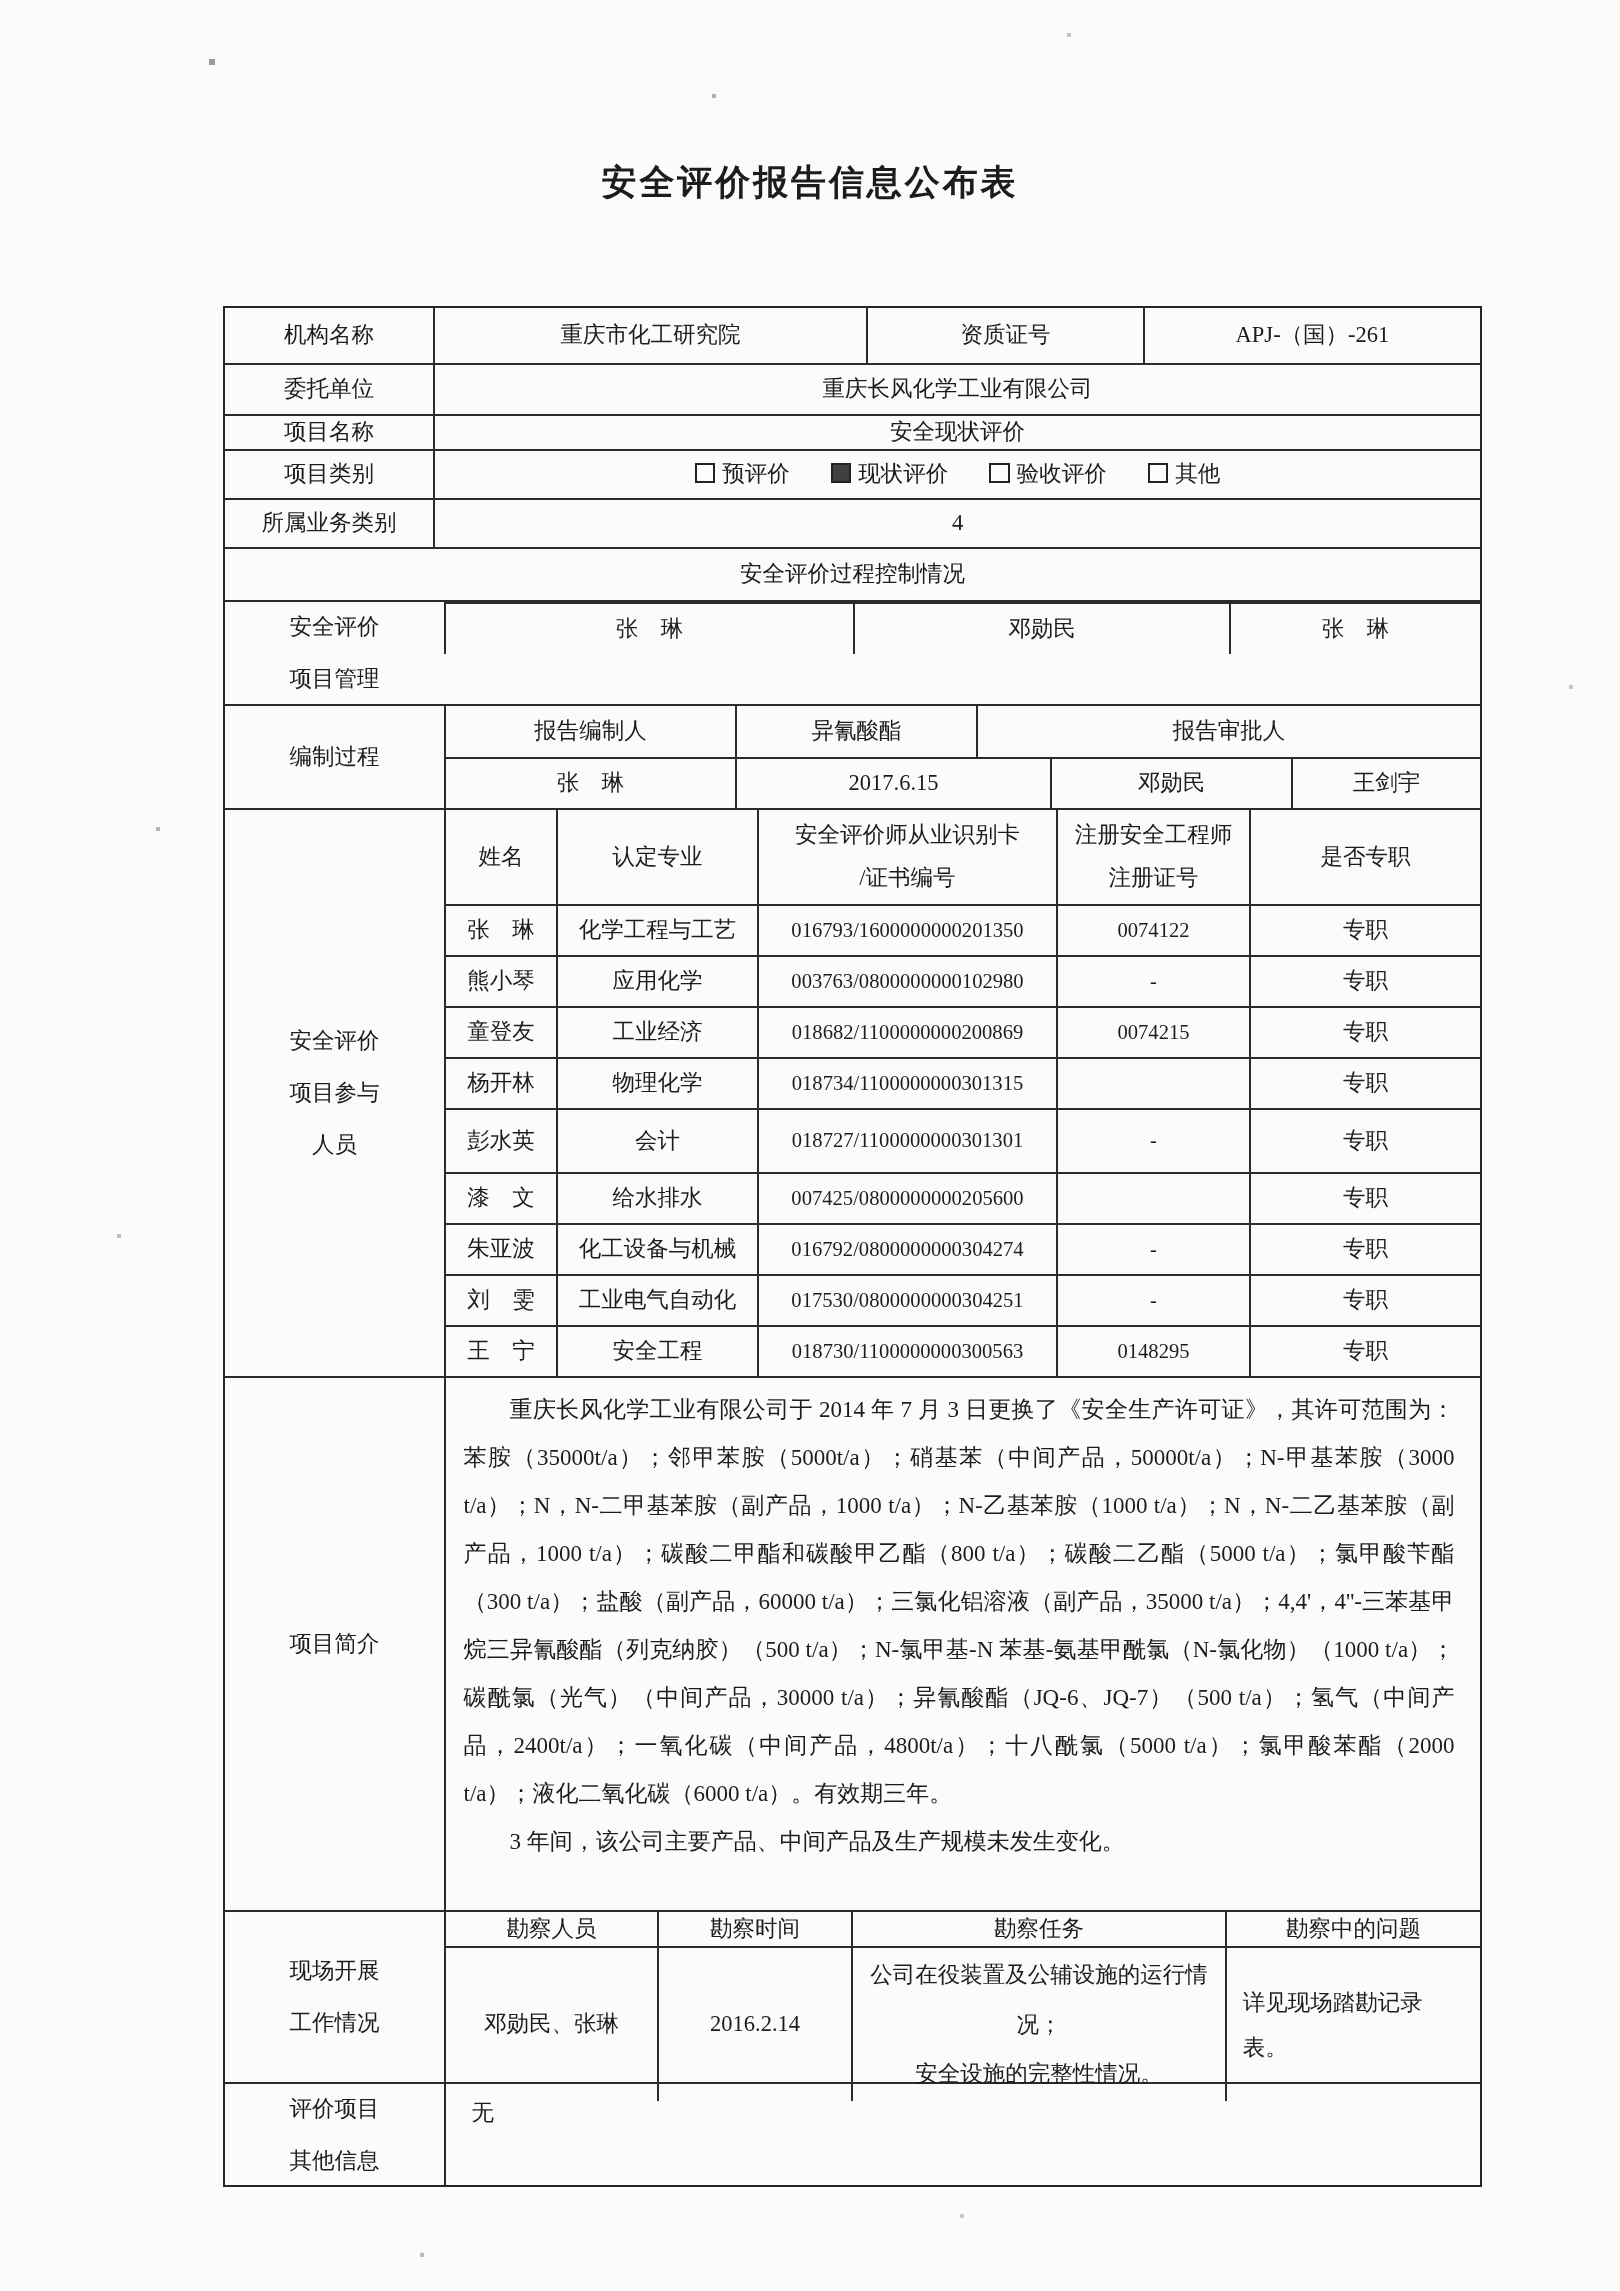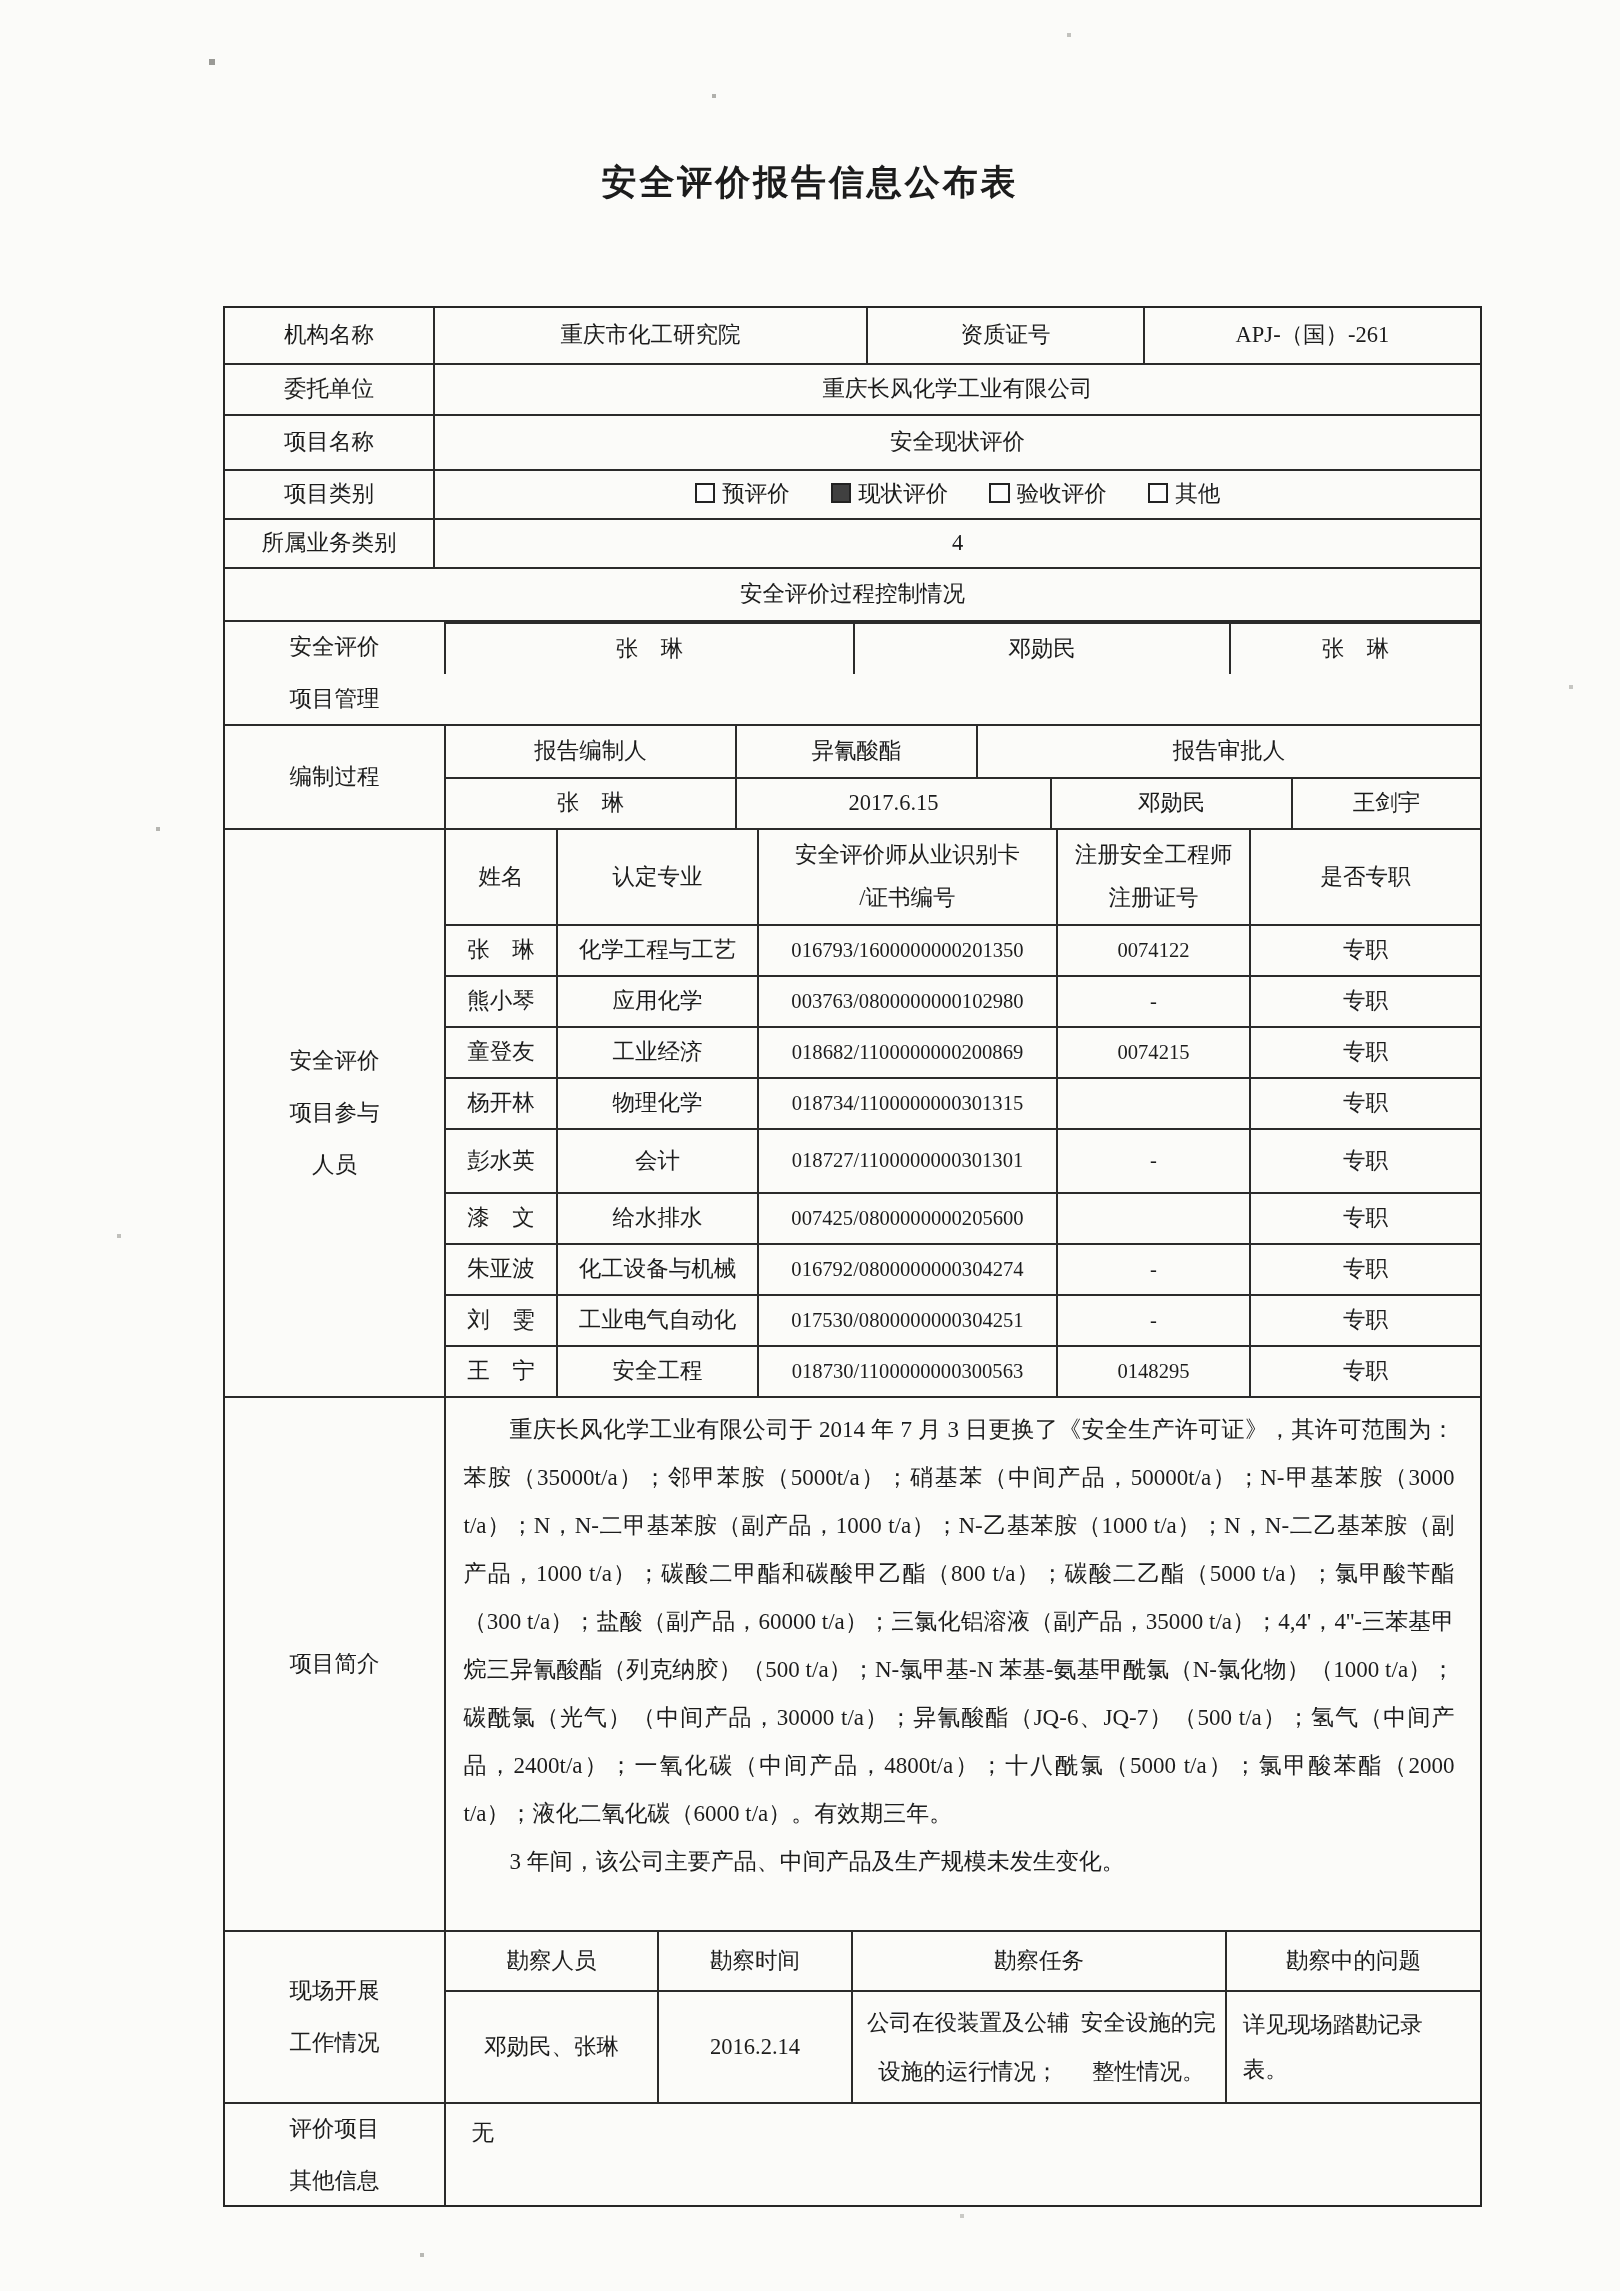--- a/index.html
+++ b/index.html
@@ -56,21 +56,21 @@
       <div class="cell" style="flex:0 0 433px;">重庆市化工研究院</div>
       <div class="cell" style="flex:0 0 277px;">资质证号</div>
       <div class="cell" style="flex:1 1 auto;">APJ-（国）-261</div>
     </div>
 
     <div class="row" style="height:51px;">
       <div class="cell nb" style="flex:0 0 208px;">委托单位</div>
       <div class="cell" style="flex:1 1 auto;">重庆长风化学工业有限公司</div>
     </div>
 
-    <div class="row" style="height:55px;">
+    <div class="row" style="height:35px;">
       <div class="cell nb" style="flex:0 0 208px;">项目名称</div>
       <div class="cell" style="flex:1 1 auto;">安全现状评价</div>
     </div>
 
     <div class="row" style="height:49px;">
       <div class="cell nb" style="flex:0 0 208px;">项目类别</div>
       <div class="cell" style="flex:1 1 auto;">
         <div class="cbgroup">
           <span><span class="cb"></span><span>预评价</span></span>
           <span><span class="cb checked"></span><span>现状评价</span></span>
@@ -229,21 +229,21 @@
       <div class="sec-body">
         <div class="sec-row first" style="height:59px;">
           <div class="cell" style="flex:0 0 213px;">勘察人员</div>
           <div class="cell" style="flex:0 0 194px;">勘察时间</div>
           <div class="cell" style="flex:0 0 374px;">勘察任务</div>
           <div class="cell" style="flex:1 1 auto;">勘察中的问题</div>
         </div>
         <div class="sec-row" style="flex:1 1 auto;">
           <div class="cell" style="flex:0 0 213px;">邓勋民、张琳</div>
           <div class="cell num" style="flex:0 0 194px;font-size:22.5px;">2016.2.14</div>
-          <div class="cell task-lines" style="flex:0 0 374px; ">
+          <div class="cell task-lines" style="flex:0 0 374px; flex-direction:column;">
             <span>公司在役装置及公辅设施的运行情况；</span>
             <span>安全设施的完整性情况。</span>
           </div>
           <div class="cell survey-problem" style="flex:1 1 auto;">详见现场踏勘记录表。</div>
         </div>
       </div>
     </div>
 
     <div class="sec" style="height:103px;">
       <div class="sec-label" style="flex:0 0 219px;">

